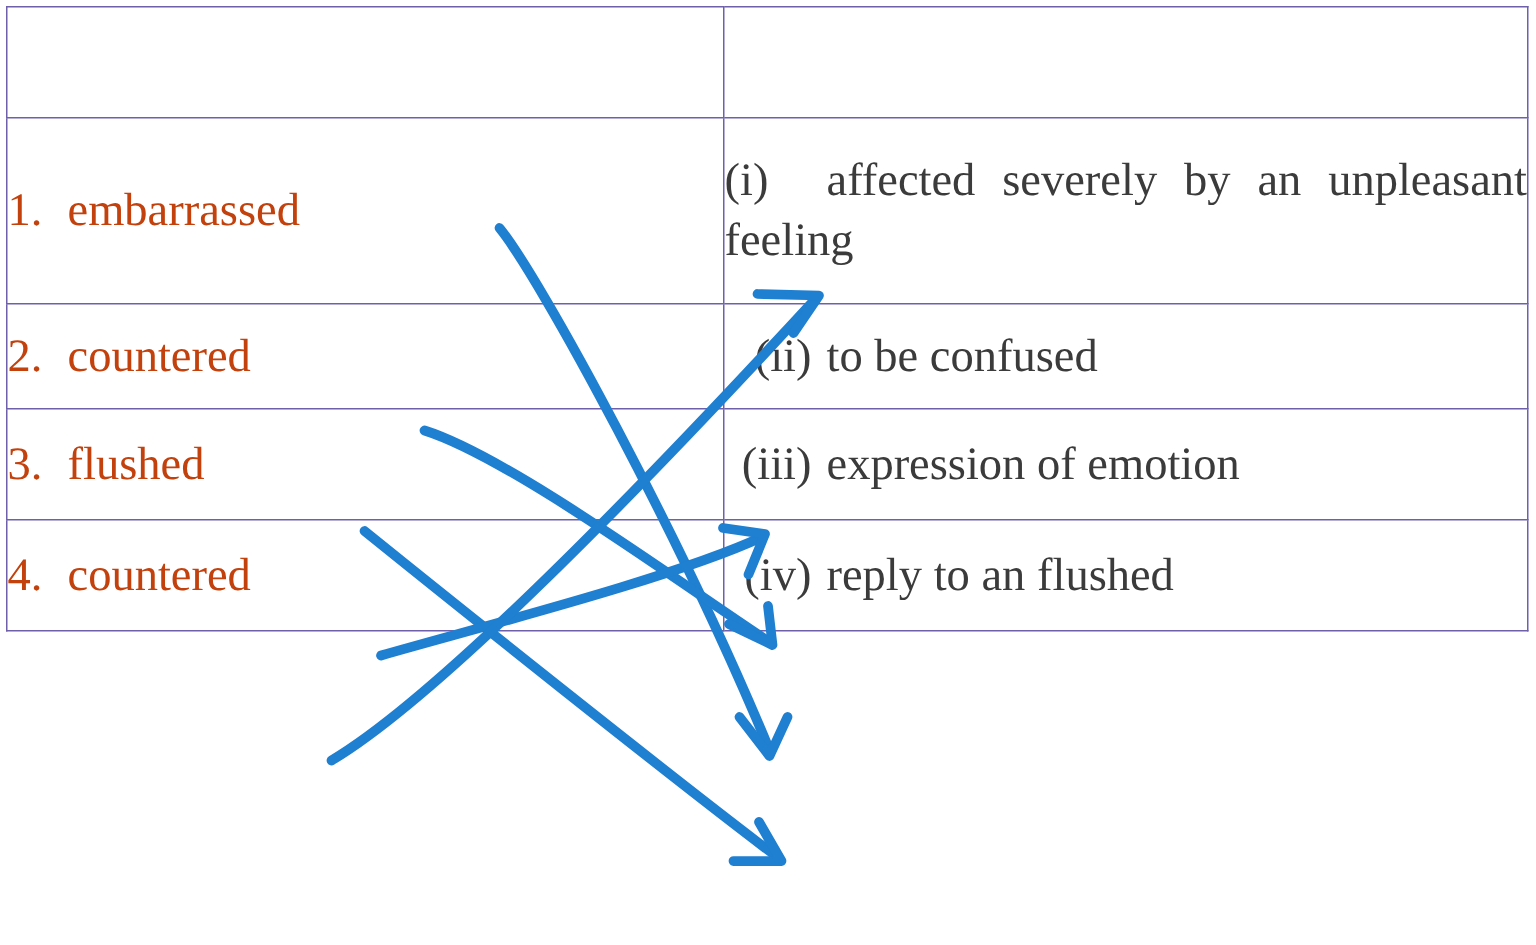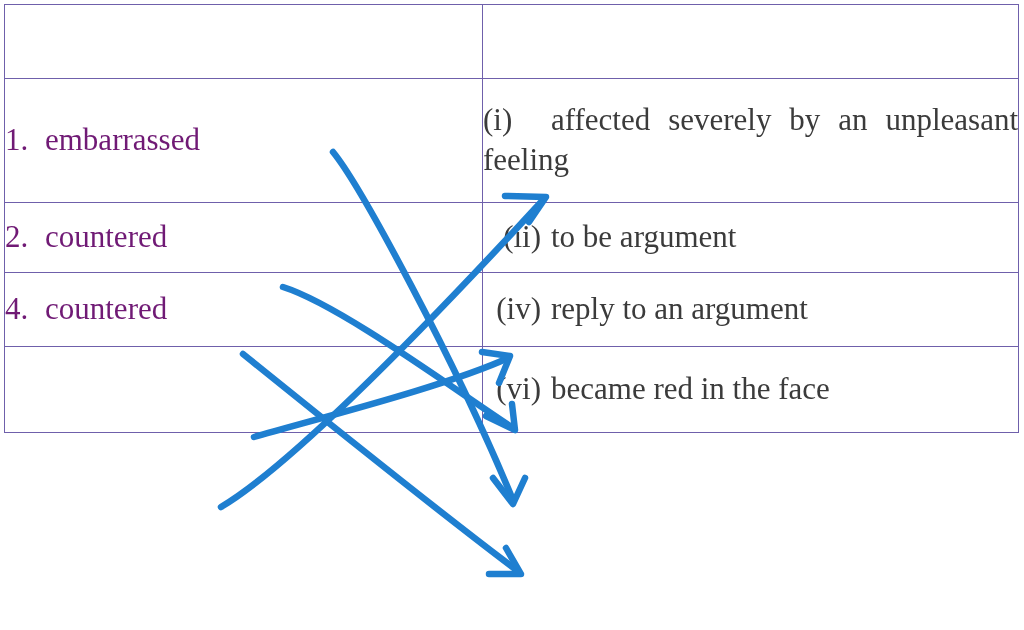--- a/index.html
+++ b/index.html
@@ -49,21 +49,21 @@
     font-size: 31px;
     line-height: 1.17;
     padding: 8px 4px 12px 4px;
     letter-spacing: 0.1px;
   }
   thead th .ln1 { display: block; }
   thead th .ln2 { display: block; }
 
   td.left-cell {
     font-size: 31px;
-    color: #701a75;
+    color: #c2410c;
     padding-left: 64px;
     padding-right: 10px;
   }
   td.right-cell {
     font-size: 31px;
     color: #3b3b3b;
     padding-left: 18px;
     padding-right: 14px;
   }
   .num {
@@ -145,37 +145,37 @@
               <span class="rnum">(i)</span>
                 <span class="just-body">affected severely by an unpleasant feeling</span>
             </span>
           </td>
         </tr>
         <tr class="row-mid">
           <td class="left-cell">
             <span class="num">2.</span><span>countered</span>
           </td>
           <td class="right-cell">
-            <span class="rnum">(ii)</span><span>to be argument</span>
+            <span class="rnum">(ii)</span><span>to be confused</span>
           </td>
         </tr>
         <tr class="row-std">
           <td class="left-cell">
+            <span class="num">3.</span><span>flushed</span>
+          </td>
+          <td class="right-cell">
+            <span class="rnum">(iii)</span><span>expression of emotion</span>
+          </td>
+        </tr>
+        <tr class="row-std">
+          <td class="left-cell">
             <span class="num">4.</span><span>countered</span>
           </td>
           <td class="right-cell">
-            <span class="rnum">(iv)</span><span>reply to an argument</span>
-          </td>
-        </tr>
-        <tr class="row-blank">
-          <td class="left-cell">
-            <span class="num"></span><span></span>
-          </td>
-          <td class="right-cell">
-            <span class="rnum">(vi)</span><span>became red in the face</span>
+            <span class="rnum">(iv)</span><span>reply to an flushed</span>
           </td>
         </tr>
       </tbody>
     </table>
   </div>
 
   <svg class="arrows" viewBox="0 0 1024 630">
 
     <g>
       <path class="arrow-path" d="M 333 152 C 360 185, 455 360, 513 500"></path>

